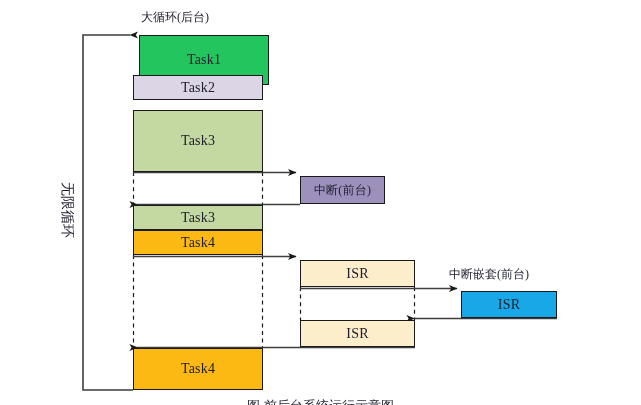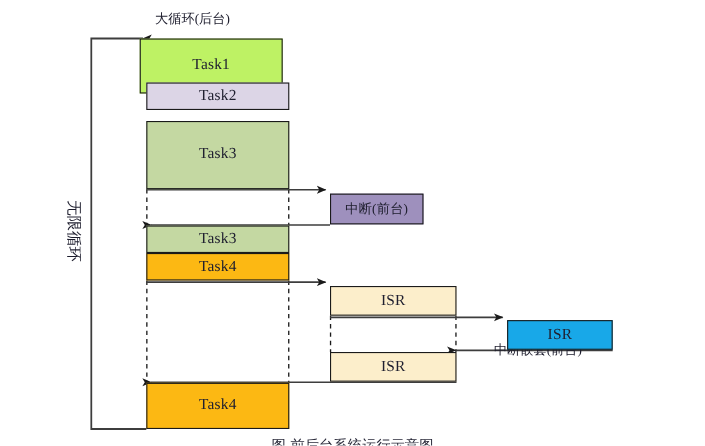--- a/index.html
+++ b/index.html
@@ -129,37 +129,37 @@
 
     <g>
       <path d="M415,347.5 L137,347.5" fill="none" stroke="#3d3d3d" stroke-width="1.5" marker-end="url(#arrowL)"></path>
     </g>
   </svg>
 
   <div class="lbl lbl-cjk" style="left:141px; top:9px;">大循环(后台)</div>
 
   <div class="vlabel" style="left:76px; top:182px;">无限循环</div>
 
-  <div class="box" style="left:127px; top:35px; width:130px; height:50px; background:#bef264;">Task1</div>
+  <div class="box" style="left:139px; top:35px; width:130px; height:50px; background:#22c55e;">Task1</div>
 
   <div class="box" style="left:133px; top:75px; width:130px; height:25px; background:#dcd5e6;">Task2</div>
 
   <div class="box" style="left:133px; top:110px; width:130px; height:62px; background:#c4d8a2;">Task3</div>
 
   <div class="box" style="left:133px; top:205px; width:130px; height:25px; background:#c4d8a2;">Task3</div>
 
   <div class="box" style="left:133px; top:230px; width:130px; height:25px; background:#fcb813;">Task4</div>
 
   <div class="box" style="left:133px; top:348px; width:130px; height:42px; background:#fcb813;">Task4</div>
 
   <div class="box lbl-cjk" style="left:300px; top:176px; width:85px; height:28px; background:#9e90bd;">中断(前台)</div>
 
   <div class="box" style="left:300px; top:260px; width:115px; height:27px; background:#fceecb;">ISR</div>
 
   <div class="box" style="left:300px; top:320px; width:115px; height:27px; background:#fceecb;">ISR</div>
 
-  <div class="lbl lbl-cjk" style="left:449px; top:266px;margin-top:44px;">中断嵌套(前台)</div>
+  <div class="lbl lbl-cjk" style="left:449px; top:266px;">中断嵌套(前台)</div>
 
   <div class="box" style="left:461px; top:291px; width:96px; height:27px; background:#18a8e8;">ISR</div>
 
   <div class="bottom-caption">图 前后台系统运行示意图</div>
 
 </div>
 
 </body></html>

